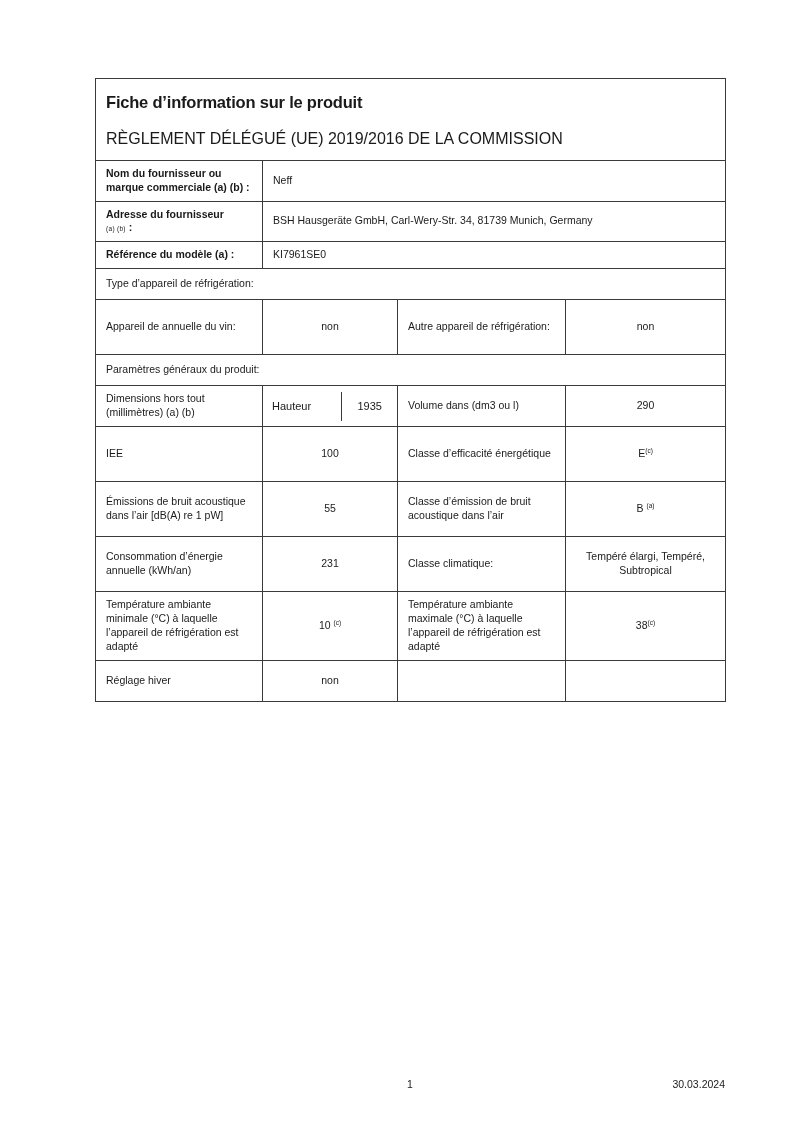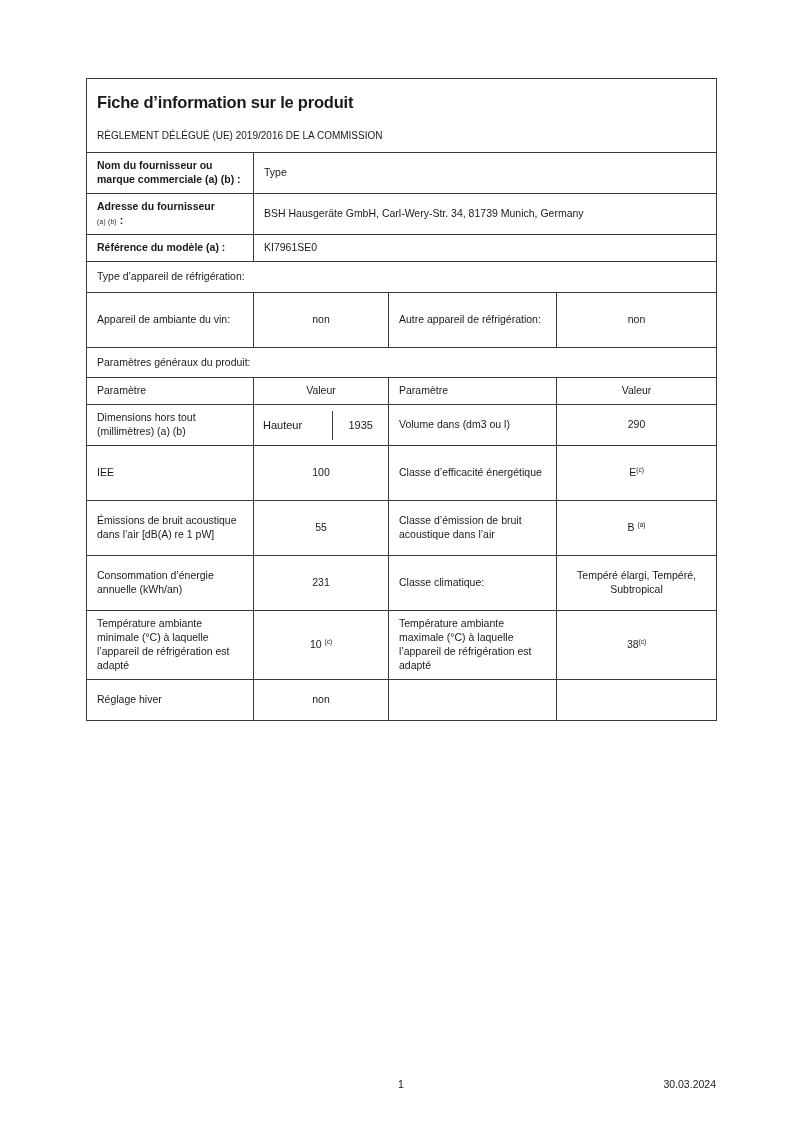--- a/index.html
+++ b/index.html
@@ -10,21 +10,21 @@
   body {
     width: 802px;
     height: 1134px;
     position: relative;
     font-family: "Liberation Sans", sans-serif;
     color: #1a1a1a;
     -webkit-font-smoothing: antialiased;
   }
   .page {
     position: absolute;
-    left: 0; top: 0;
+    left: 9px; top: 0;
     width: 716px;
     height: 1134px;
   }
   .sheet {
     position: absolute;
     left: 86px;
     top: 78px;
     width: 630px;
   }
 
@@ -47,21 +47,21 @@
     padding: 14px 10px 6px 10px !important;
   }
   .doc-title {
     font-size: 16.5px;
     font-weight: bold;
     letter-spacing: -0.2px;
     margin: 0 0 16px 0;
     line-height: 1.2;
   }
   .doc-subtitle {
-    font-size: 10px;
+    font-size: 16px;
     margin: 0;
     padding-bottom: 4px;
     line-height: 1.3;
   }
 
   
   .lbl {
     font-weight: bold;
     padding-left: 10px !important;
     padding-right: 6px !important;
@@ -152,21 +152,21 @@
 
         <tr>
           <td colspan="5" class="title-cell">
             <div class="doc-title">Fiche d’information sur le produit</div>
             <div class="doc-subtitle">RÈGLEMENT DÉLÉGUÉ (UE) 2019/2016 DE LA COMMISSION</div>
           </td>
         </tr>
 
         <tr>
           <td class="lbl">Nom du fournisseur ou marque commerciale (a) (b) :</td>
-          <td colspan="4" class="val-left">Type</td>
+          <td colspan="4" class="val-left">Neff</td>
         </tr>
 
         <tr>
           <td class="lbl">
             <span>Adresse du fournisseur</span><br>
             <span class="tiny-ab">(a) (b)</span>
             <span>:</span>
           </td>
           <td colspan="4" class="val-left">BSH Hausgeräte GmbH, Carl-Wery-Str. 34, 81739 Munich, Germany</td>
         </tr>
@@ -175,36 +175,30 @@
           <td class="lbl">Référence du modèle (a) :</td>
           <td colspan="4" class="val-left">KI7961SE0</td>
         </tr>
 
         <tr>
           <td colspan="5" class="section-head">Type d’appareil de réfrigération:</td>
         </tr>
 
 
         <tr class="rowtall">
-          <td class="lbl-plain">Appareil de ambiante du vin:</td>
+          <td class="lbl-plain">Appareil de annuelle du vin:</td>
           <td colspan="2" class="ctr">non</td>
           <td class="lbl-plain">Autre appareil de réfrigération:</td>
           <td class="ctr">non</td>
         </tr>
 
         <tr>
           <td colspan="5" class="section-head">Paramètres généraux du produit:</td>
         </tr>
 
-        <tr>
-          <td class="lbl-plain">Paramètre</td>
-          <td colspan="2" class="ctr">Valeur</td>
-          <td class="lbl-plain">Paramètre</td>
-          <td class="ctr">Valeur</td>
-        </tr>
 
         <tr>
           <td class="lbl-plain">Dimensions hors tout (millimètres) (a) (b)</td>
           <td colspan="2" class="nested-host">
             <table class="dims">
               <colgroup>
                 <col style="width:78px">
                 <col style="width:57px">
               </colgroup>
               <tbody>

